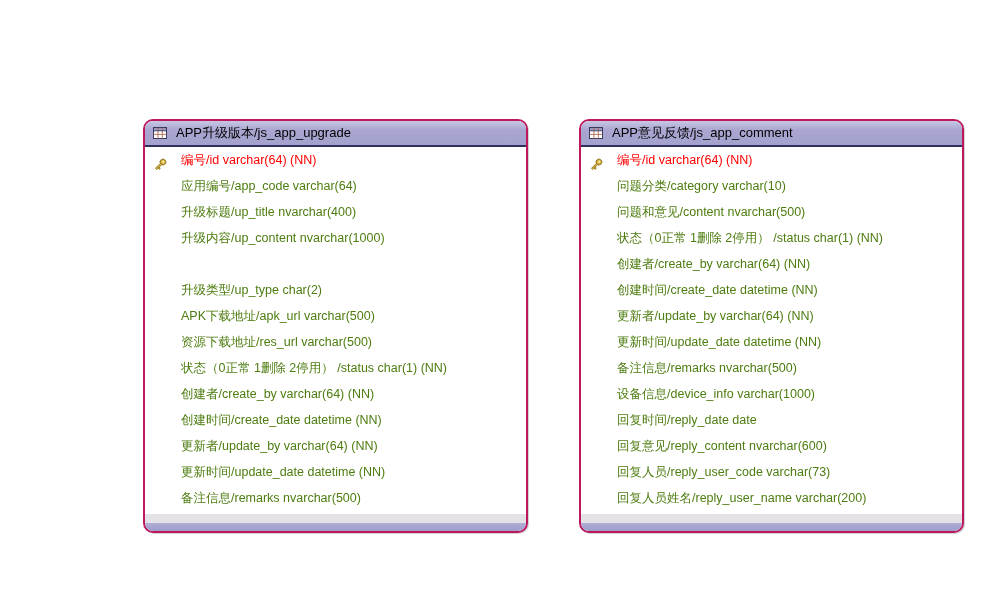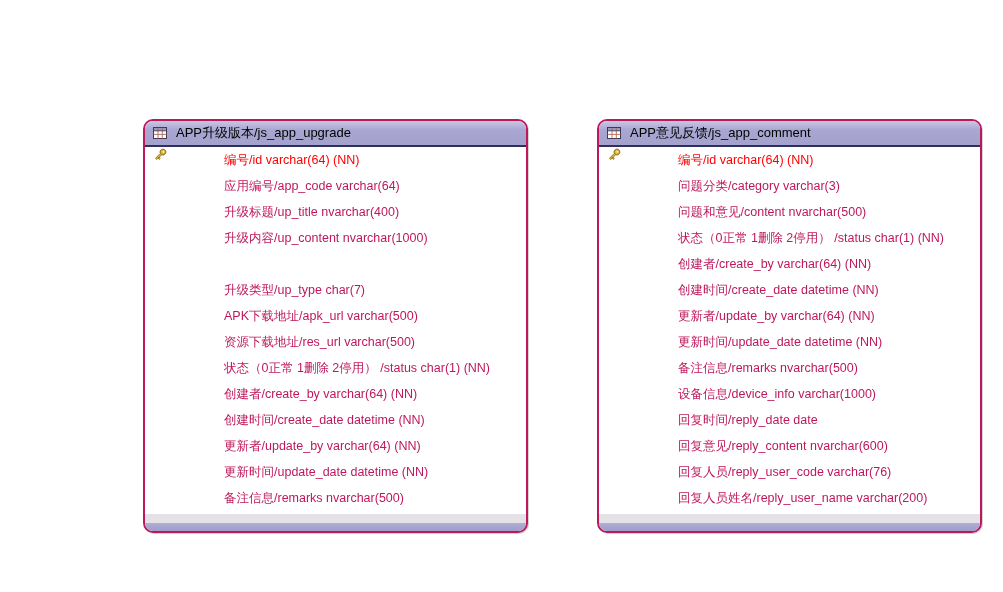--- a/index.html
+++ b/index.html
@@ -21,21 +21,21 @@
     width: 385px;
     border: 2px solid #be185d;
     border-radius: 10px;
     background: #ffffff;
     overflow: hidden;
     display: flex;
     flex-direction: column;
     box-shadow: 1px 1px 0 rgba(80,80,100,0.25);
   }
   .table-0 { left: 143px; top: 119px; }
-  .table-1 { left: 597px; top: 119px; }
+  .table-1 { left: 579px; top: 119px; }
   .table-header {
     height: 24px;
     flex: 0 0 24px;
     background: linear-gradient(#c9c7e4 0%, #aaa8d2 35%, #a3a1cd 100%);
     border-bottom: 2px solid #30305e;
     display: flex;
     align-items: center;
     padding-left: 8px;
   }
   .table-header .hdr-icon {
@@ -50,36 +50,35 @@
     color: #000000;
     white-space: nowrap;
     line-height: 24px;
   }
   .table-body {
     background: #ffffff;
   }
   .column-row {
     height: 26px;
     display: flex;
-    align-items: flex-start;
-    gap: 43px;
+    align-items: flex-end;
   }
   .column-row .pk-cell {
     flex: 0 0 36px;
     display: flex;
     align-items: center;
     justify-content: flex-start;
     padding-left: 7px;
     box-sizing: border-box;
   }
   .column-row .pk-cell svg { visibility: hidden; }
   .column-row.pk .pk-cell svg { visibility: visible; }
   .column-label {
     font-size: 12.5px;
-    color: #be185d;
+    color: #4d7c0f;
     white-space: nowrap;
     line-height: 26px;
   }
   .column-row.pk .column-label { color: #ff0000; }
   .footer-gap  { height: 3px; background: #ffffff; }
   .footer-gray { height: 9px; background: #e4e2e7; }
   .footer-bar  { height: 8px; background: linear-gradient(#b0aed6, #9e9cca); }
 </style>
 </head>
 <body>
@@ -166,21 +165,21 @@
     <span class="pk-cell">
       <svg width="16" height="16" viewBox="0 0 16 16" xmlns="http://www.w3.org/2000/svg">
         <g transform="rotate(45 8 8)">
           <circle cx="8" cy="3.8" r="2.9" fill="#ddb843" stroke="#8a6d1f" stroke-width="0.9"></circle>
           <circle cx="8" cy="3.3" r="1.0" fill="#f7ecc0" stroke="none"></circle>
           <rect x="7.1" y="6.4" width="1.9" height="7.2" rx="0.5" fill="#ddb843" stroke="#8a6d1f" stroke-width="0.8"></rect>
           <rect x="8.6" y="10.2" width="2.0" height="1.4" fill="#ddb843" stroke="#8a6d1f" stroke-width="0.8"></rect>
         </g>
       </svg>
     </span>
-    <span class="column-label">升级类型/up_type char(7)</span>
+    <span class="column-label">升级类型/up_type char(2)</span>
   </div>
         <div class="column-row">
     <span class="pk-cell">
       <svg width="16" height="16" viewBox="0 0 16 16" xmlns="http://www.w3.org/2000/svg">
         <g transform="rotate(45 8 8)">
           <circle cx="8" cy="3.8" r="2.9" fill="#ddb843" stroke="#8a6d1f" stroke-width="0.9"></circle>
           <circle cx="8" cy="3.3" r="1.0" fill="#f7ecc0" stroke="none"></circle>
           <rect x="7.1" y="6.4" width="1.9" height="7.2" rx="0.5" fill="#ddb843" stroke="#8a6d1f" stroke-width="0.8"></rect>
           <rect x="8.6" y="10.2" width="2.0" height="1.4" fill="#ddb843" stroke="#8a6d1f" stroke-width="0.8"></rect>
         </g>
@@ -314,21 +313,21 @@
     <span class="pk-cell">
       <svg width="16" height="16" viewBox="0 0 16 16" xmlns="http://www.w3.org/2000/svg">
         <g transform="rotate(45 8 8)">
           <circle cx="8" cy="3.8" r="2.9" fill="#ddb843" stroke="#8a6d1f" stroke-width="0.9"></circle>
           <circle cx="8" cy="3.3" r="1.0" fill="#f7ecc0" stroke="none"></circle>
           <rect x="7.1" y="6.4" width="1.9" height="7.2" rx="0.5" fill="#ddb843" stroke="#8a6d1f" stroke-width="0.8"></rect>
           <rect x="8.6" y="10.2" width="2.0" height="1.4" fill="#ddb843" stroke="#8a6d1f" stroke-width="0.8"></rect>
         </g>
       </svg>
     </span>
-    <span class="column-label">问题分类/category varchar(3)</span>
+    <span class="column-label">问题分类/category varchar(10)</span>
   </div>
         <div class="column-row">
     <span class="pk-cell">
       <svg width="16" height="16" viewBox="0 0 16 16" xmlns="http://www.w3.org/2000/svg">
         <g transform="rotate(45 8 8)">
           <circle cx="8" cy="3.8" r="2.9" fill="#ddb843" stroke="#8a6d1f" stroke-width="0.9"></circle>
           <circle cx="8" cy="3.3" r="1.0" fill="#f7ecc0" stroke="none"></circle>
           <rect x="7.1" y="6.4" width="1.9" height="7.2" rx="0.5" fill="#ddb843" stroke="#8a6d1f" stroke-width="0.8"></rect>
           <rect x="8.6" y="10.2" width="2.0" height="1.4" fill="#ddb843" stroke="#8a6d1f" stroke-width="0.8"></rect>
         </g>
@@ -457,21 +456,21 @@
     <span class="pk-cell">
       <svg width="16" height="16" viewBox="0 0 16 16" xmlns="http://www.w3.org/2000/svg">
         <g transform="rotate(45 8 8)">
           <circle cx="8" cy="3.8" r="2.9" fill="#ddb843" stroke="#8a6d1f" stroke-width="0.9"></circle>
           <circle cx="8" cy="3.3" r="1.0" fill="#f7ecc0" stroke="none"></circle>
           <rect x="7.1" y="6.4" width="1.9" height="7.2" rx="0.5" fill="#ddb843" stroke="#8a6d1f" stroke-width="0.8"></rect>
           <rect x="8.6" y="10.2" width="2.0" height="1.4" fill="#ddb843" stroke="#8a6d1f" stroke-width="0.8"></rect>
         </g>
       </svg>
     </span>
-    <span class="column-label">回复人员/reply_user_code varchar(76)</span>
+    <span class="column-label">回复人员/reply_user_code varchar(73)</span>
   </div>
         <div class="column-row">
     <span class="pk-cell">
       <svg width="16" height="16" viewBox="0 0 16 16" xmlns="http://www.w3.org/2000/svg">
         <g transform="rotate(45 8 8)">
           <circle cx="8" cy="3.8" r="2.9" fill="#ddb843" stroke="#8a6d1f" stroke-width="0.9"></circle>
           <circle cx="8" cy="3.3" r="1.0" fill="#f7ecc0" stroke="none"></circle>
           <rect x="7.1" y="6.4" width="1.9" height="7.2" rx="0.5" fill="#ddb843" stroke="#8a6d1f" stroke-width="0.8"></rect>
           <rect x="8.6" y="10.2" width="2.0" height="1.4" fill="#ddb843" stroke="#8a6d1f" stroke-width="0.8"></rect>
         </g>

